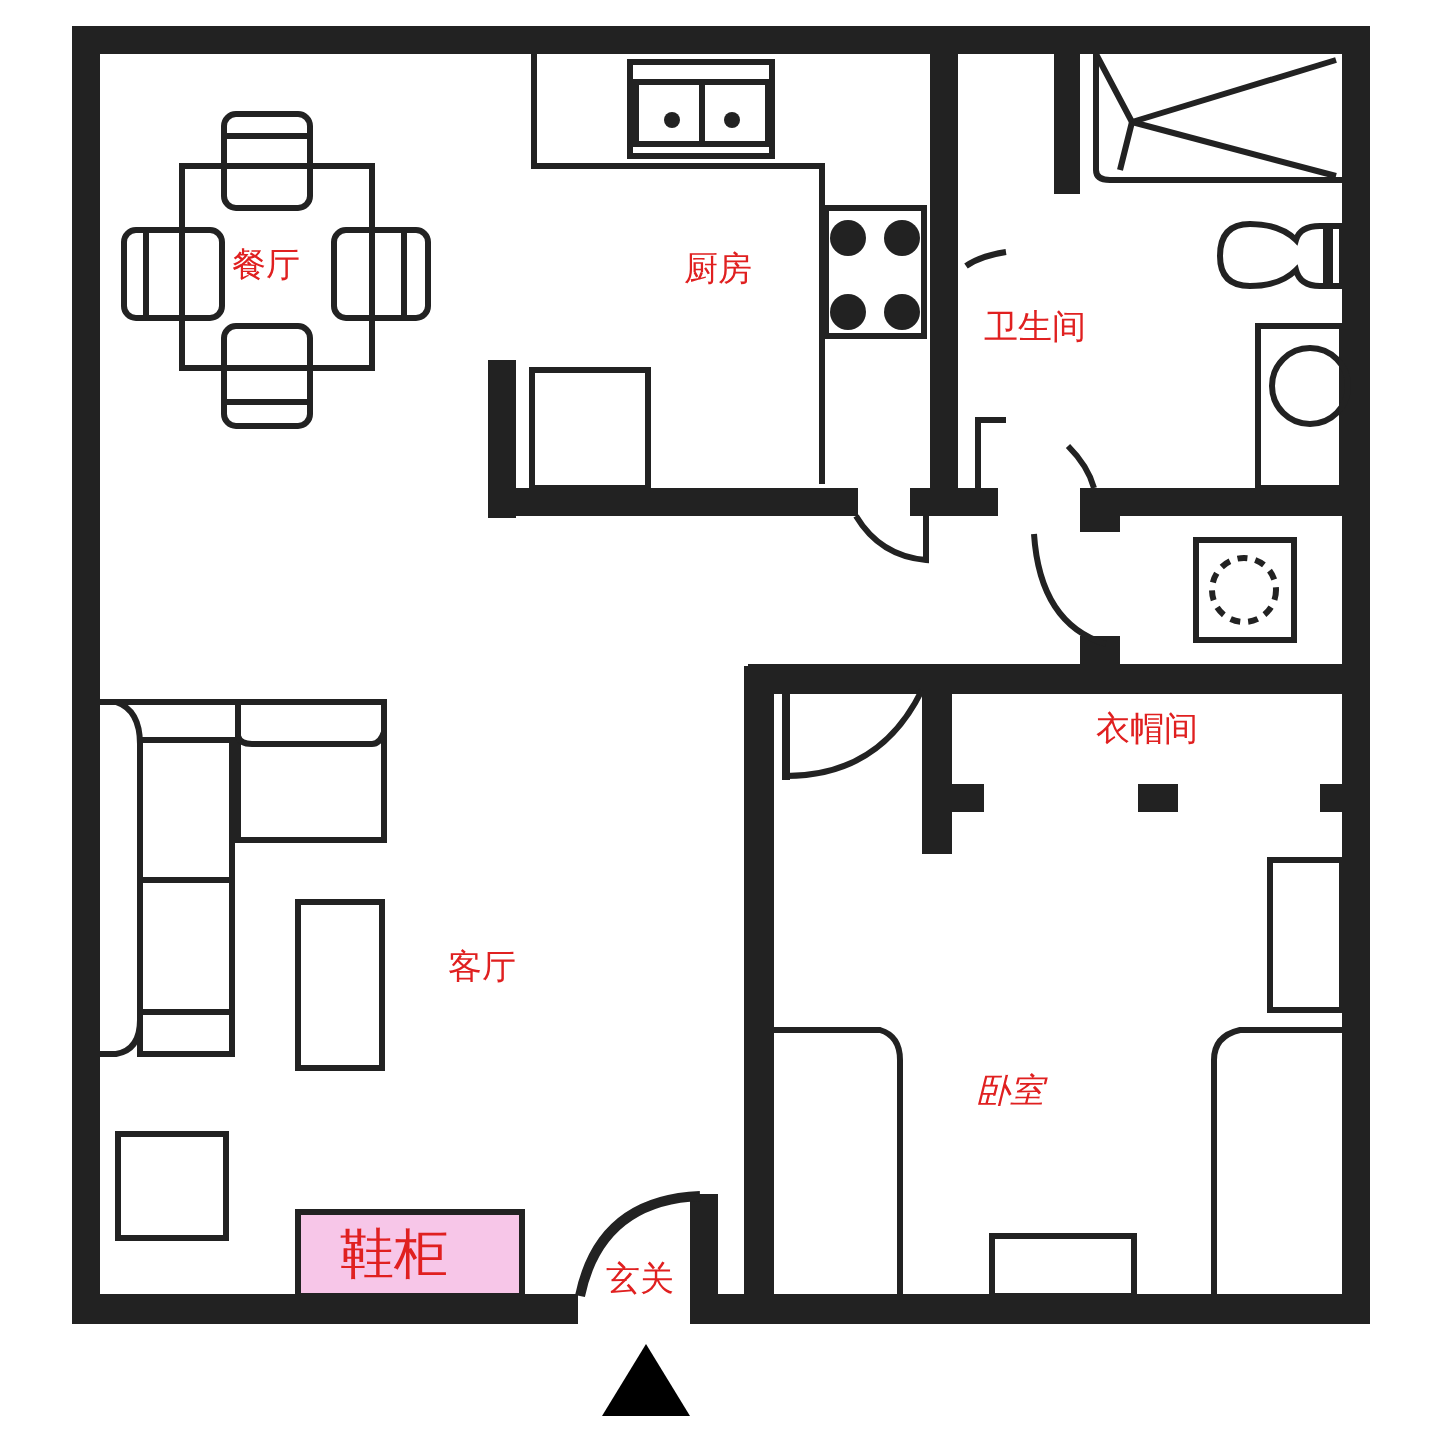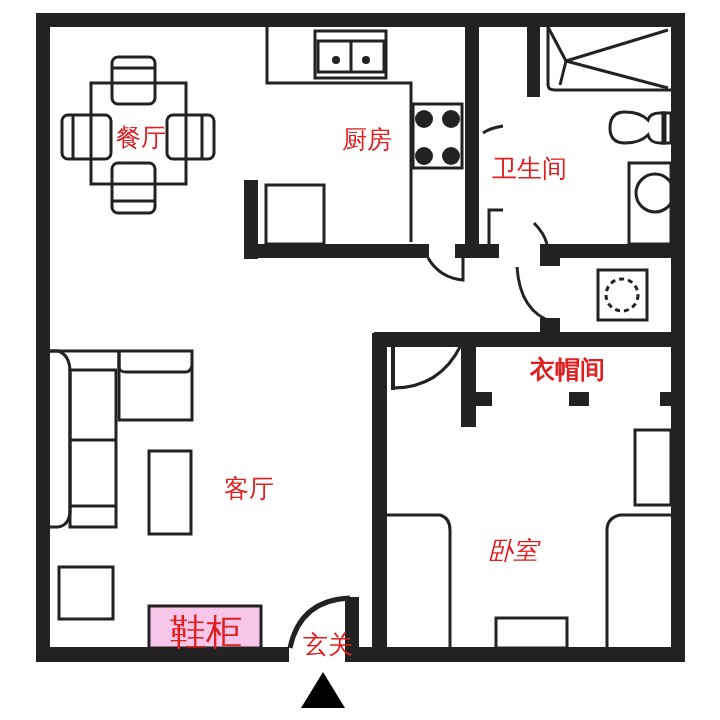--- a/index.html
+++ b/index.html
@@ -1,21 +1,21 @@
 <!DOCTYPE html>
 <html><head>
 <meta charset="utf-8">
 <style>
   html, body { margin: 0; padding: 0; background: #ffffff; }
   body { width: 720px; height: 720px; position: relative; overflow: hidden; font-family: "DejaVu Sans", sans-serif; }
   #plan { position: absolute; left: 0; top: 0; width: 720px; height: 720px; }
   .wall { fill: #222222; }
   .line { fill: none; stroke: #222222; stroke-width: 3; }
-  .label { position: absolute; color: #e02020; font-size: 25px; white-space: nowrap; line-height: 1; }
-  .label.big { font-size: 36px; }
+  .label { position: absolute; color: #e02020; font-size: 17px; white-space: nowrap; line-height: 1; }
+  .label.big { font-size: 27px; }
   .entry-arrow { position: absolute; left: 301px; top: 672px; width: 0; height: 0;
     border-left: 22px solid transparent; border-right: 22px solid transparent; border-bottom: 36px solid #000; }
 </style>
 </head>
 <body>
 
 <svg id="plan" viewBox="0 0 720 720">
 
   <g>
     <rect class="wall" x="36" y="13" width="289" height="14"></rect>
@@ -127,18 +127,18 @@
     <path class="line" d="M671 515 L620 515 Q607 518 607 530 L607 648"></path>
     <rect class="line" x="496" y="618" width="71" height="30"></rect>
     <rect class="line" x="635" y="430" width="36" height="75"></rect>
   </g>
 </svg>
 
 <div class="label" style="left:116px;top:125px;">餐厅</div>
 <div class="label" style="left:342px;top:127px;">厨房</div>
 <div class="label" style="left:492px;top:156px;">卫生间</div>
 <div class="label" style="left:224px;top:476px;">客厅</div>
-<div class="label" style="left:530px;top:357px;font-weight:bold;">衣帽间</div>
+<div class="label" style="left:548px;top:357px;">衣帽间</div>
 <div class="label" style="left:488px;top:538px;font-style:italic;">卧室</div>
 <div class="label" style="left:303px;top:632px;">玄关</div>
 <div class="label big" style="left:170px;top:614px;">鞋柜</div>
 
 <div class="entry-arrow"></div>
 
 </body></html>

